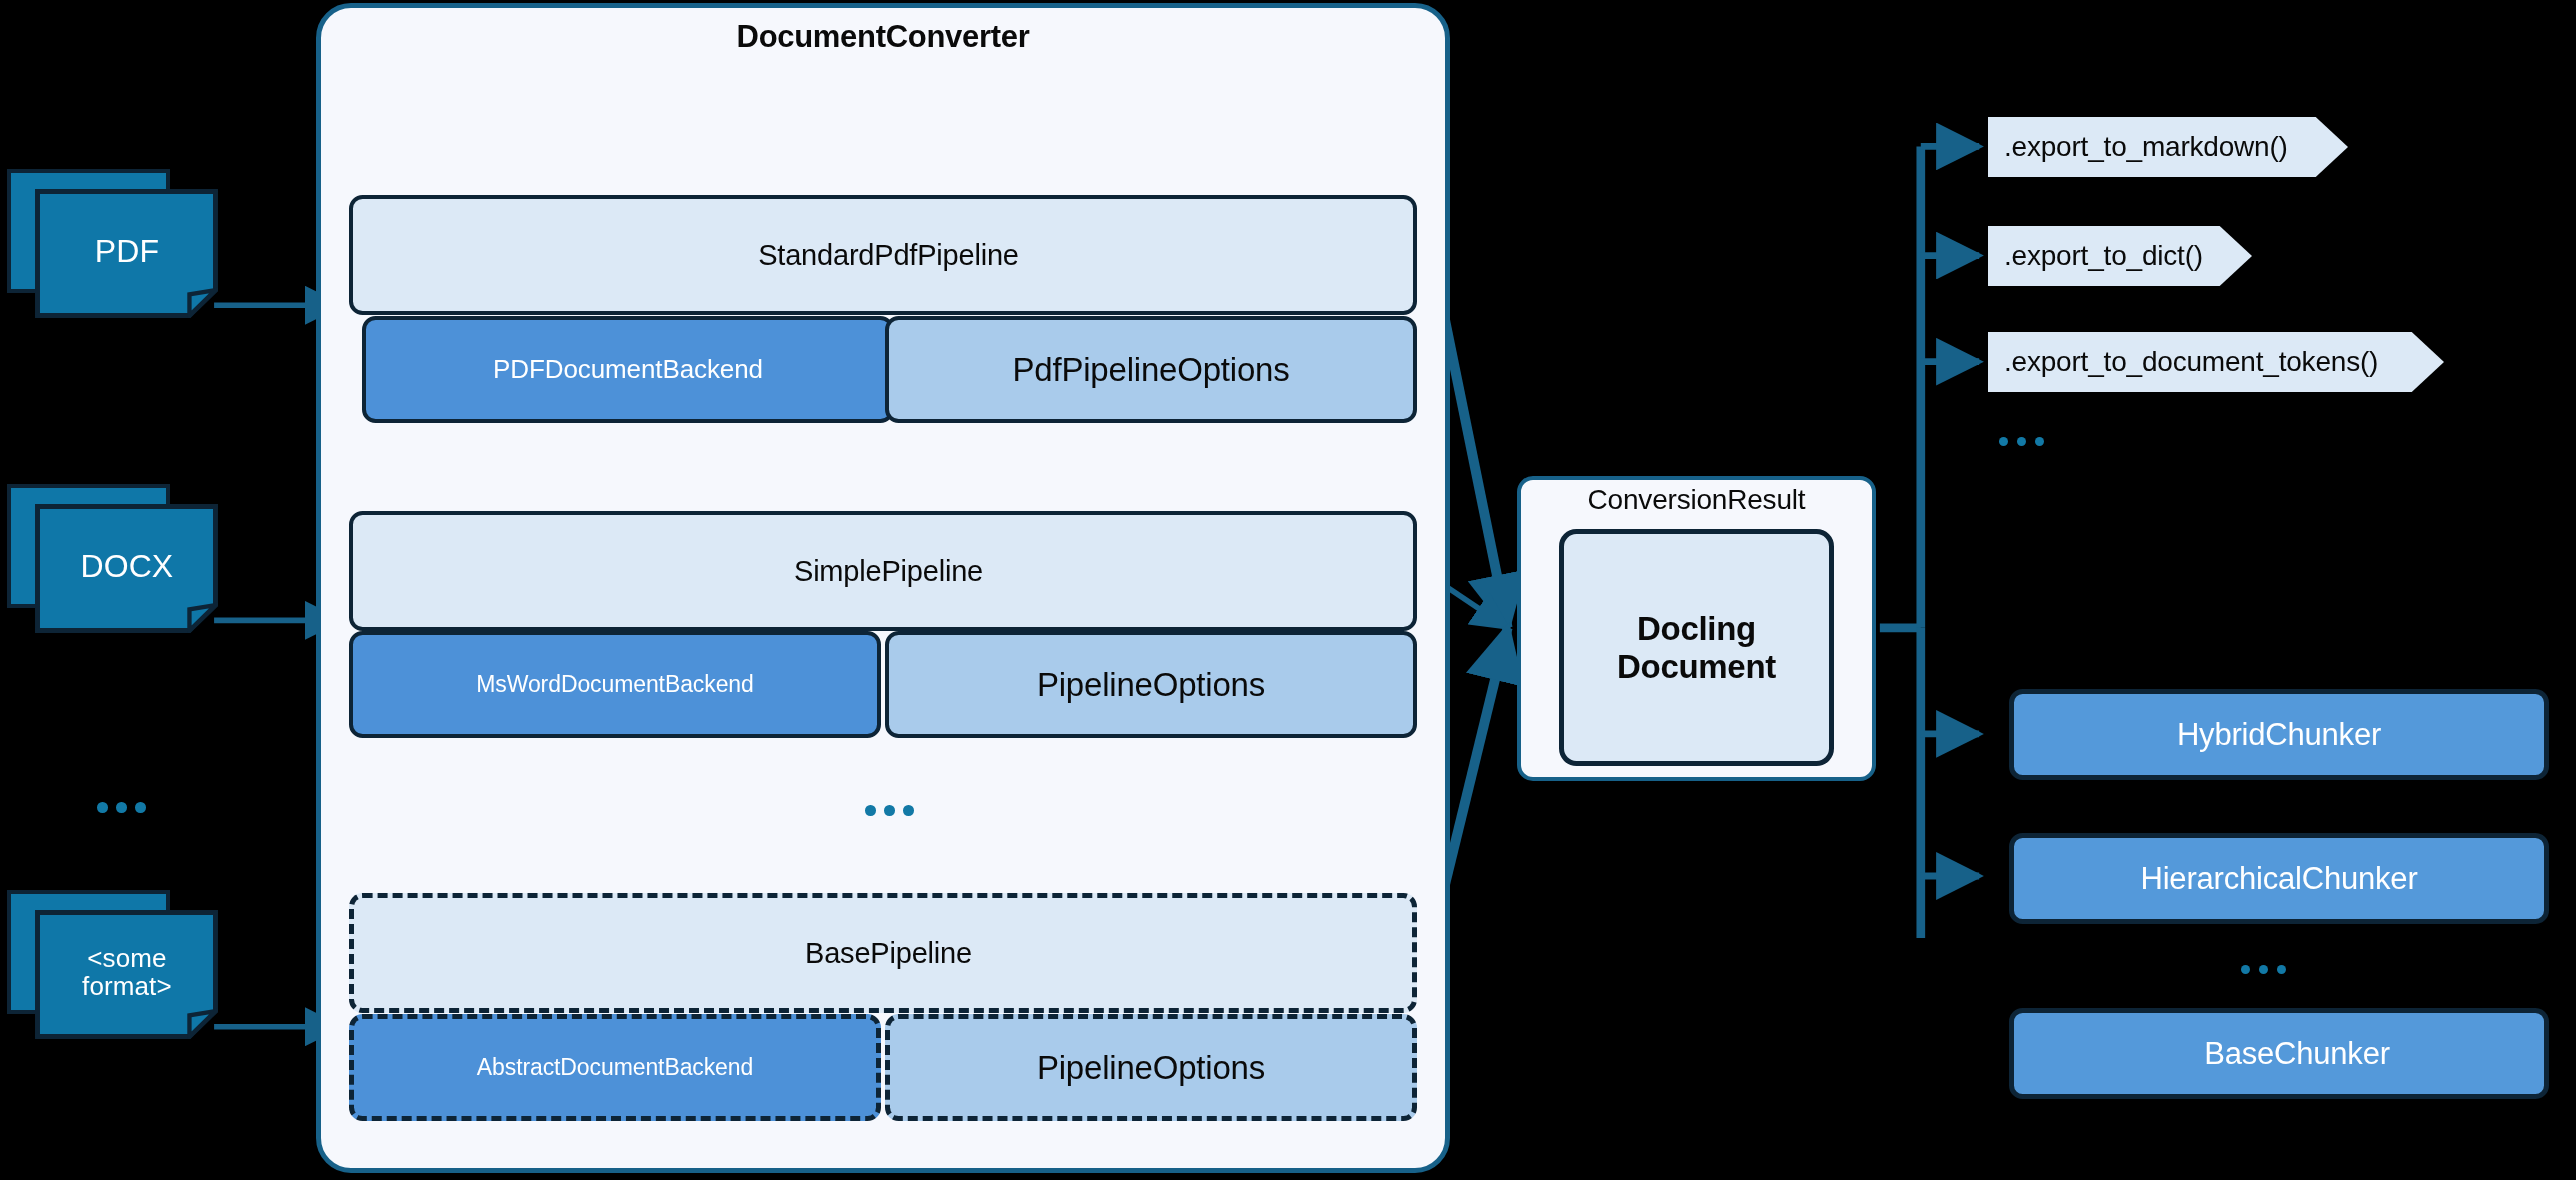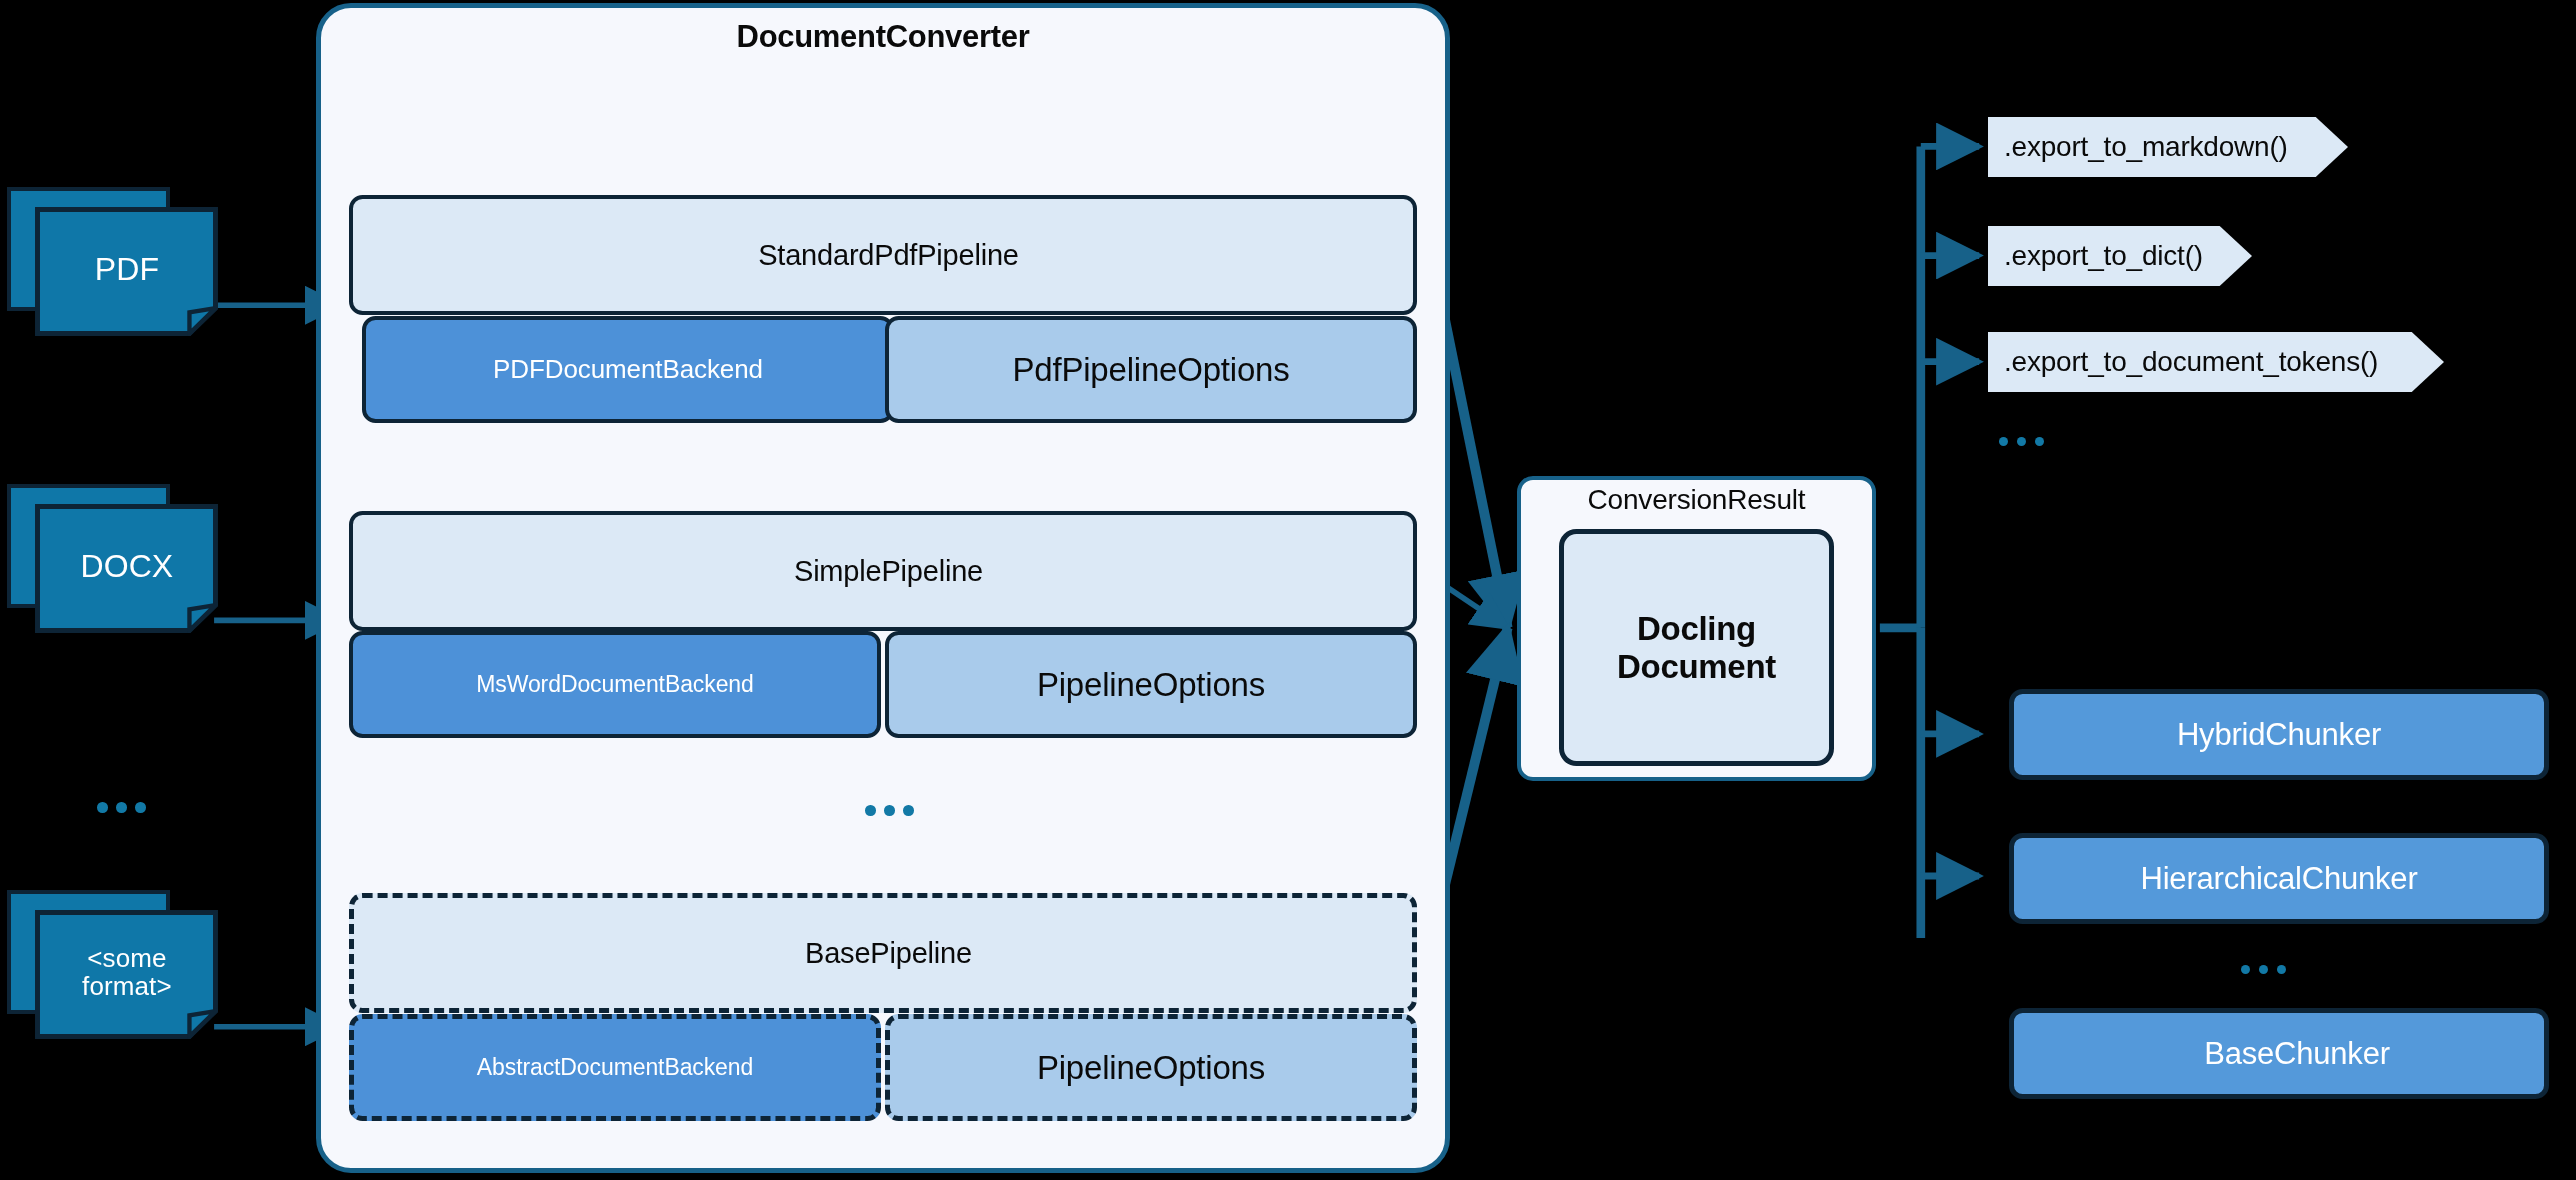--- a/index.html
+++ b/index.html
@@ -187,21 +187,21 @@
     <path d="M 3096 1012 L 3096 1512" stroke="#176189" stroke-width="14" fill="none"></path>
 
     <path d="M 3096 236 L 3190 236" stroke="#176189" stroke-width="11" fill="none" marker-end="url(#ah)"></path>
     <path d="M 3096 412 L 3190 412" stroke="#176189" stroke-width="11" fill="none" marker-end="url(#ah)"></path>
     <path d="M 3096 583 L 3190 583" stroke="#176189" stroke-width="11" fill="none" marker-end="url(#ah)"></path>
 
     <path d="M 3096 1183 L 3190 1183" stroke="#176189" stroke-width="11" fill="none" marker-end="url(#ah)"></path>
     <path d="M 3096 1412 L 3190 1412" stroke="#176189" stroke-width="11" fill="none" marker-end="url(#ah)"></path>
   </svg>
 
-  <div class="doc-stack" style="left:7.4px;top:169px;width:211px;height:149px;margin-top:18px;">
+  <div class="doc-stack" style="left:7.4px;top:169px;width:211px;height:149px;">
     <div class="doc-back" style="width:163px;height:124px;"></div>
     <div class="doc-front-wrap" style="left:28px;top:20px;width:183px;height:129px;">
       <svg class="doc-front-svg" width="183" height="129" viewBox="0 0 295 208" xmlns="http://www.w3.org/2000/svg">
         <path d="M4 4 H291 V163 L249 204 H4 Z" fill="#0f77a8" stroke="#0d2436" stroke-width="8" stroke-linejoin="miter"></path>
         <path d="M291 163 L249 170 L249 204 Z" fill="#0f77a8" stroke="#0d2436" stroke-width="7" stroke-linejoin="miter"></path>
       </svg>
     </div>
     <div class="doc-label" style="left:28px;top:20px;width:183px;height:124px;font-size:32px;">PDF</div>
   </div>
 

